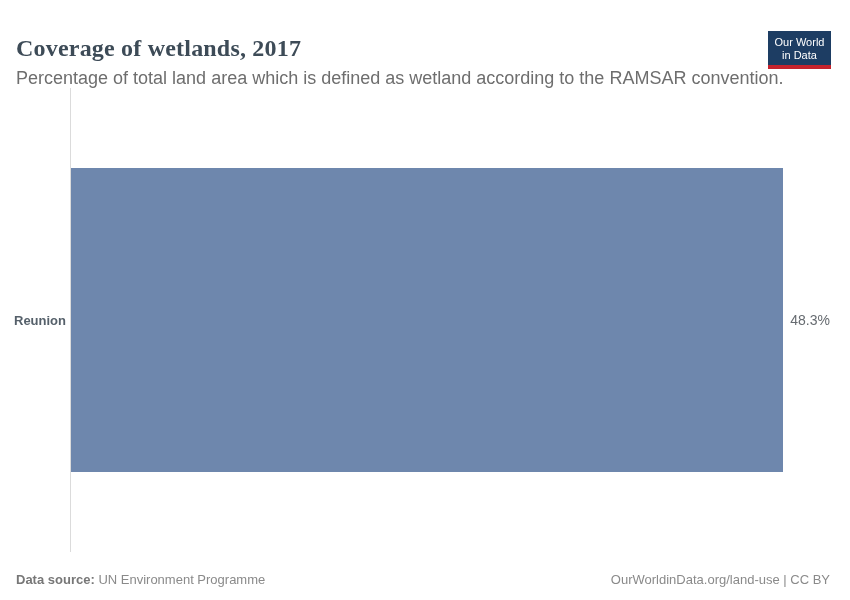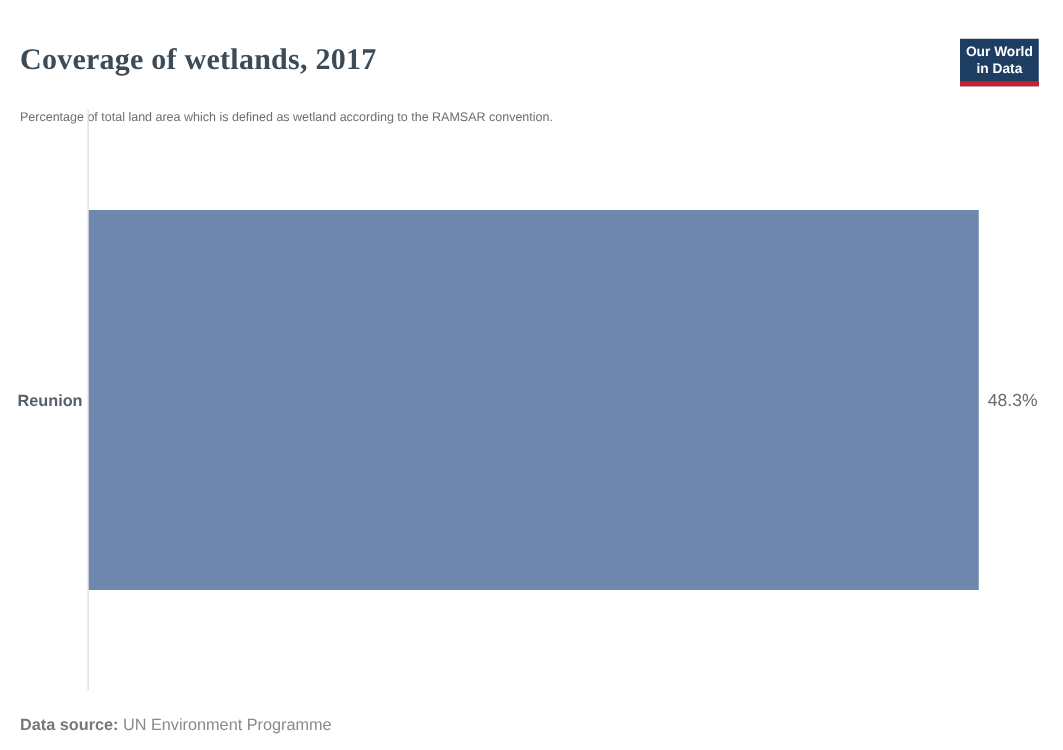--- a/index.html
+++ b/index.html
@@ -12,31 +12,31 @@
   .figure { position: absolute; inset: 0; background: #ffffff; }
 
   
   .header { position: absolute; top: 17px; left: 0; right: 0; padding: 17px 20px 0 16px; }
   .title {
     font-family: "Liberation Serif", "DejaVu Serif", serif;
     font-weight: 700; font-size: 24px; line-height: 28px;
     color: #3d4b57; letter-spacing: 0.2px;
   }
   .subtitle {
-    margin-top: 24px; font-size: 10px; line-height: 18px; color: #6e6e6e;
+    margin-top: 7px; font-size: 18px; line-height: 18px; color: #6e6e6e;
   }
   .logo {
     position: absolute; top: 14px; right: 19px;
     width: 63px; background: #1d3d63;
     border-bottom: 4px solid #c5232d;
     color: #ffffff; text-align: center;
     padding: 5px 3px 4px 3px; cursor: pointer;
   }
   .logo .l1, .logo .l2 {
-    display: block; font-size: 11px; font-weight: 700; line-height: 12.5px;
+    display: block; font-size: 11px; font-weight: 400; line-height: 12.5px;
     white-space: nowrap;
   }
 
   
   .chart-region { position: absolute; top: 88px; left: 0; right: 20px; bottom: 48px; }
   .entity-labels {
     position: absolute; left: 0; top: 0; bottom: 0; width: 72px;
     display: flex; align-items: center; justify-content: flex-end;
     padding-right: 6px;
   }
@@ -87,15 +87,16 @@
         <span class="value-label">48.3%</span>
       </div>
     </div>
   </div>
 
   <div class="footer">
     <div>
       <span class="source-label">Data source:</span>
       <span class="source-value">UN Environment Programme</span>
     </div>
+    <a class="footer-link">OurWorldinData.org/land-use | CC BY</a>
   </div>
 
 </div>
 
 </body></html>

